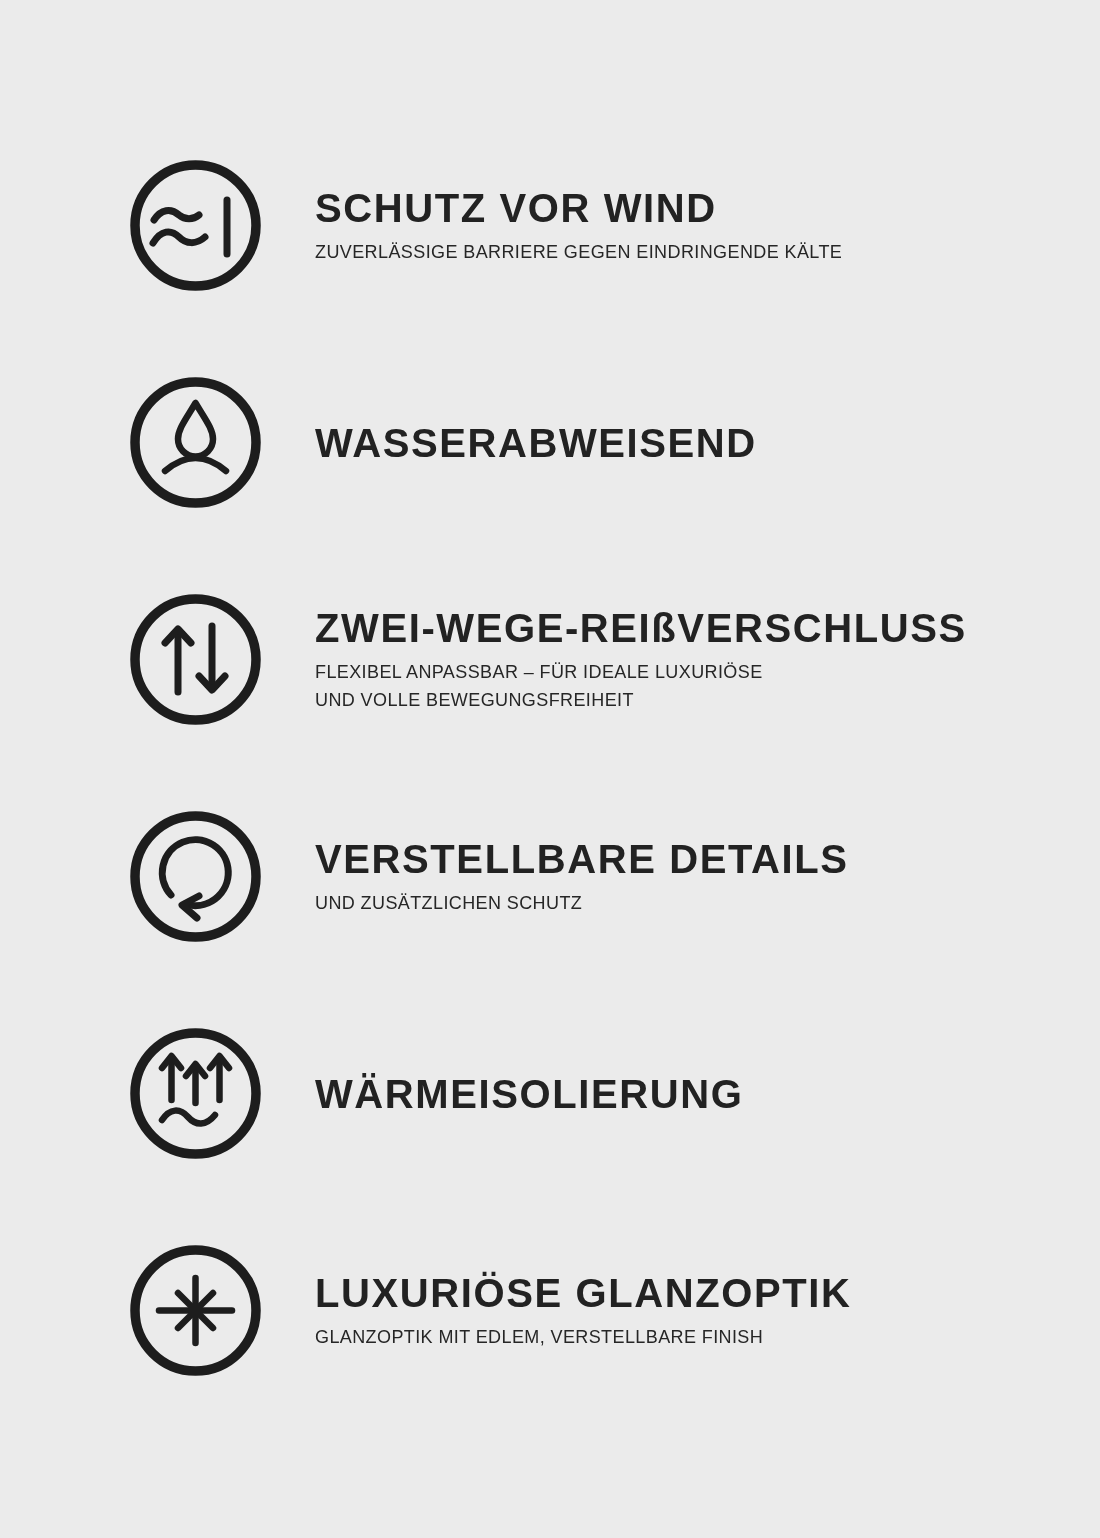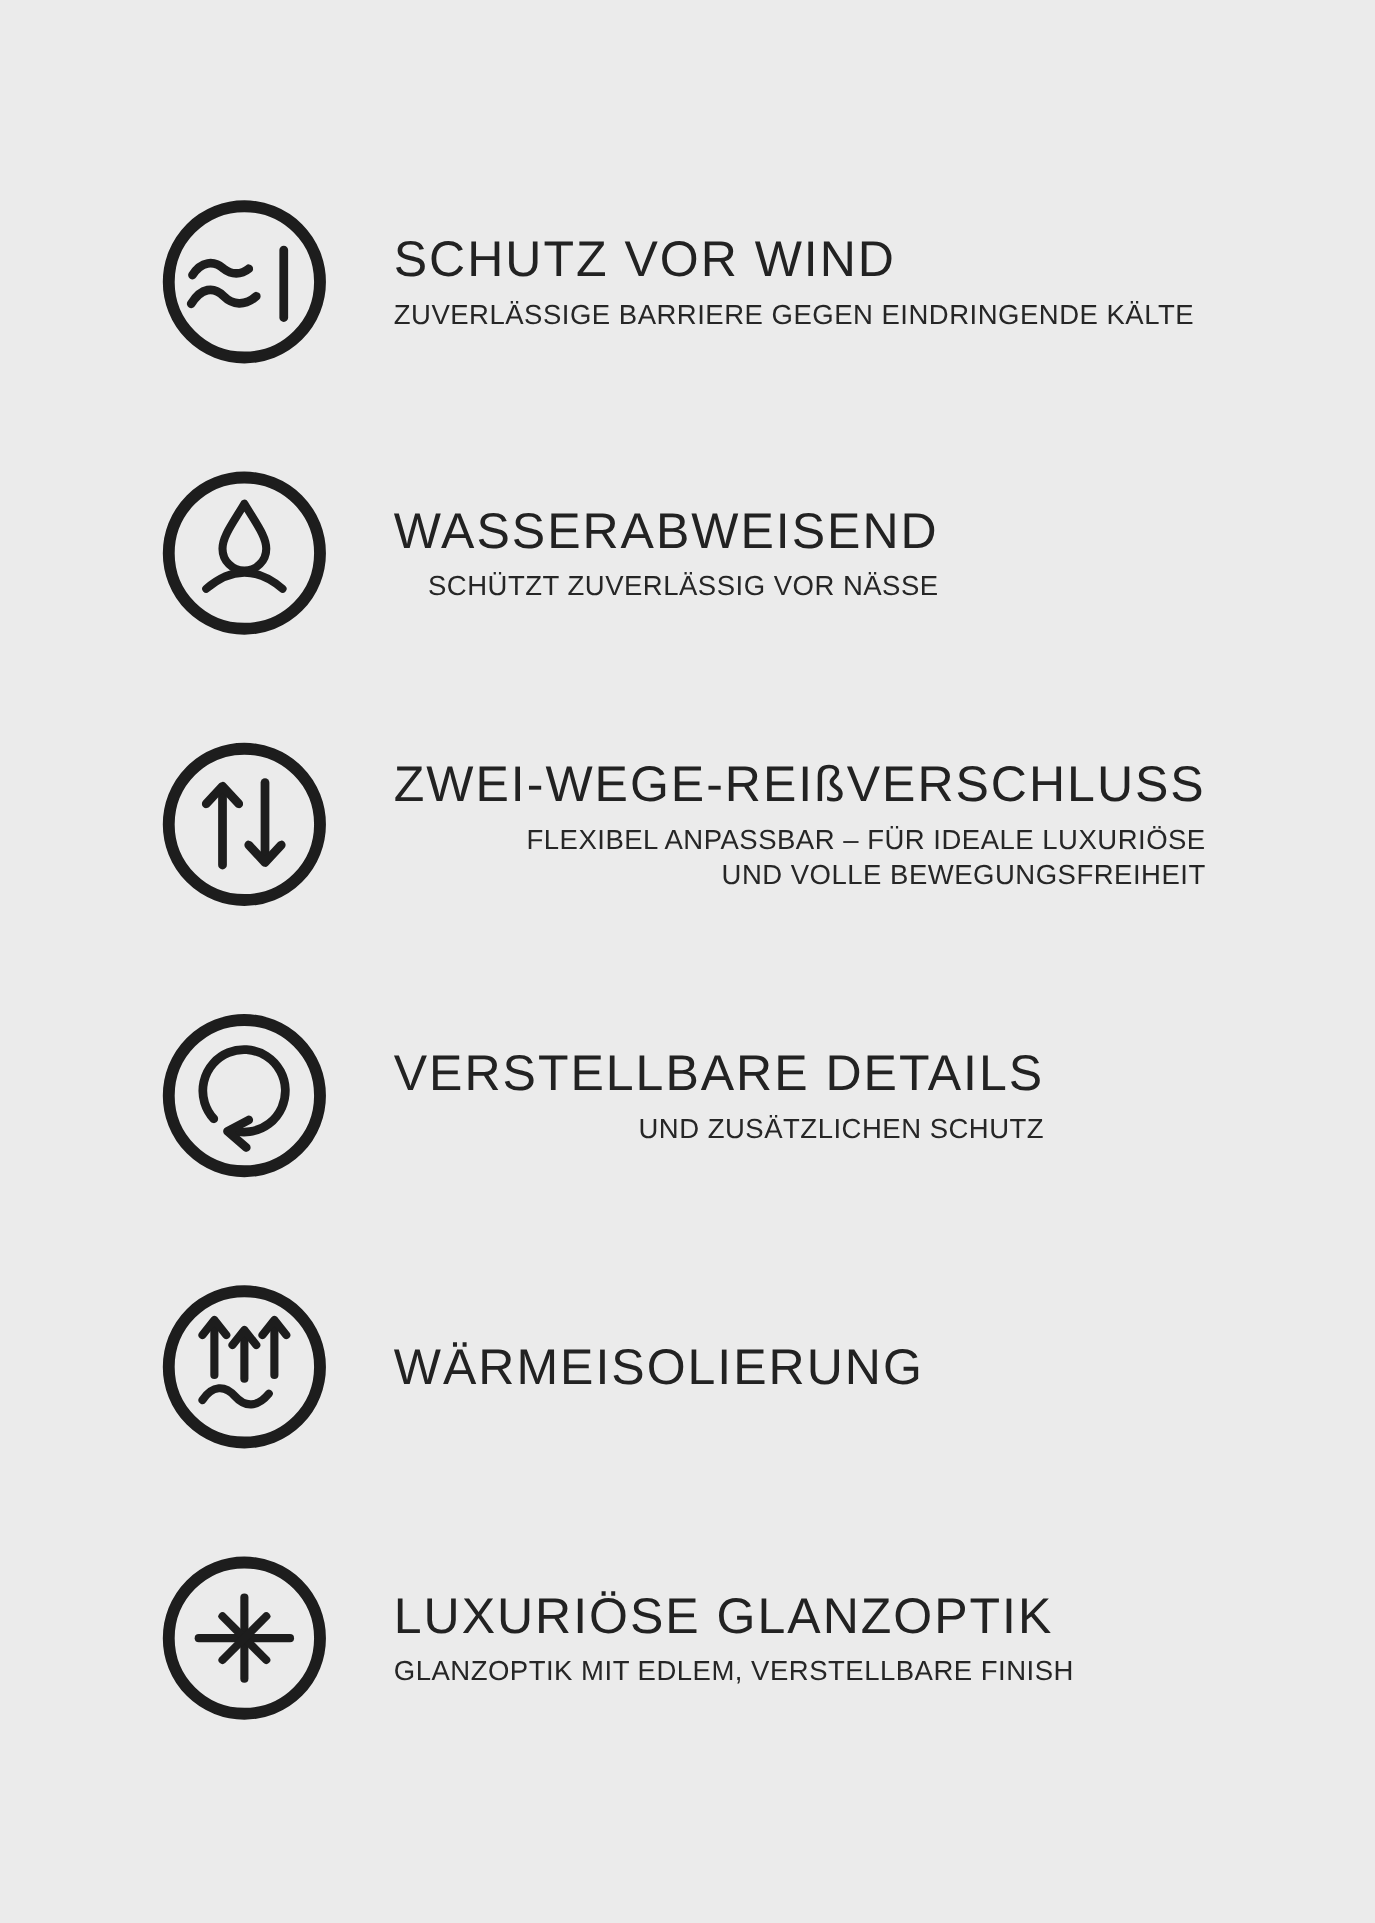--- a/index.html
+++ b/index.html
@@ -37,34 +37,33 @@
   .icon-wrap svg {
     display: block;
     width: 135px;
     height: 135px;
   }
   .text-block {
     max-width: 740px;
   }
   .feature-title {
     font-size: 40px;
-    font-weight: 400;
+    font-weight: 700;
     letter-spacing: 1.6px;
     line-height: 46px;
     color: #222222;
     white-space: nowrap;
   }
   .feature-sub {
     margin-top: 7px;
-    font-size: 22px;
+    font-size: 18px;
     font-weight: 500;
     letter-spacing: 0.4px;
     line-height: 28px;
     color: #262626;
-    text-align: right;
   }
 </style>
 </head>
 <body>
 
 <div class="features">
 
   <div class="feature-row">
     <div class="icon-wrap">
       <svg viewBox="0 0 135 135" fill="none" stroke="#1d1d1d" stroke-linecap="round" stroke-linejoin="round">
@@ -86,24 +85,20 @@
   <div class="feature-row">
     <div class="icon-wrap">
       <svg viewBox="0 0 135 135" fill="none" stroke="#1d1d1d" stroke-linecap="round" stroke-linejoin="round">
         <circle cx="67.5" cy="67.5" r="60.5" stroke-width="9.5"></circle>
         <path d="M 67.5 28 C 58 44, 50 54, 50 64 A 17.5 17.5 0 0 0 85 64 C 85 54, 77 44, 67.5 28 Z" stroke-width="6.5"></path>
         <path d="M 37 96 Q 67.5 70, 98 96" stroke-width="6.5"></path>
       </svg>
     </div>
     <div class="text-block">
       <div class="feature-title">WASSERABWEISEND</div>
-      <div class="feature-sub">
-        <div>SCHÜTZT ZUVERLÄSSIG VOR NÄSSE</div>
-        <div></div>
-      </div>
     </div>
   </div>
 
   <div class="feature-row">
     <div class="icon-wrap">
       <svg viewBox="0 0 135 135" fill="none" stroke="#1d1d1d" stroke-linecap="round" stroke-linejoin="round">
         <circle cx="67.5" cy="67.5" r="60.5" stroke-width="9.5"></circle>
         <path d="M 50 100 L 50 40" stroke-width="7"></path>
         <path d="M 37 51 L 50 37 L 63 51" stroke-width="7"></path>
         <path d="M 84 34 L 84 96" stroke-width="7"></path>

